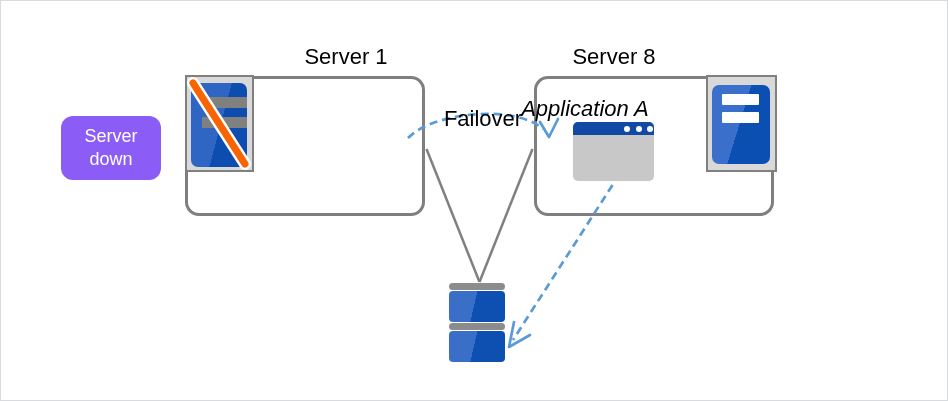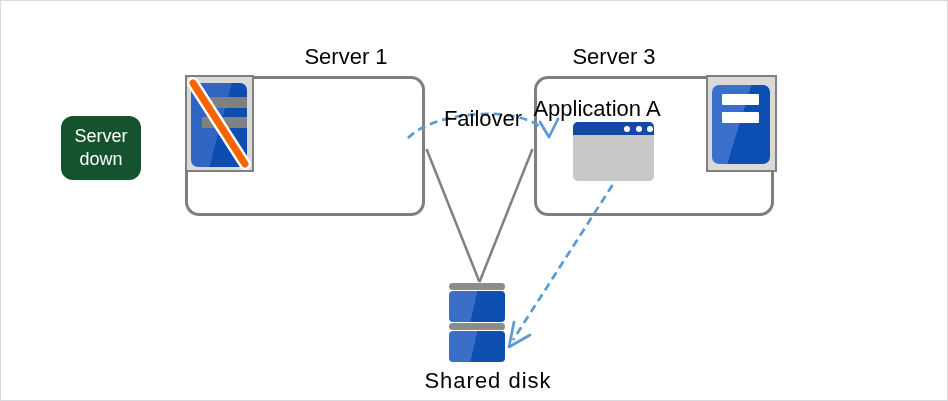--- a/index.html
+++ b/index.html
@@ -23,22 +23,22 @@
   .window-icon { position:absolute; left:572px; top:121px; width:81px; height:59px;
     background:#c8c8c8; border-radius:5px; z-index:10; }
   .window-titlebar { position:absolute; left:0; top:0; width:100%; height:13px;
     background:#1249a5; border-radius:5px 5px 0 0; }
   .window-dot { position:absolute; top:4px; width:6px; height:6px; border-radius:50%; background:#fff; }
   .disk { position:absolute; left:448px; top:282px; width:56px; z-index:10; }
   .disk-cap { height:7px; background:#8c8c8c; border-radius:3.5px; margin-bottom:1px; }
   .disk-seg { height:31px; background:linear-gradient(103deg,#3a6fc8 45%,#0e4fb2 45%);
     border-radius:4px; margin-bottom:1px; }
   .badge {
-    position:absolute; left:60px; top:115px; width:80px; height:64px; box-sizing:border-box;
-    background:#14532d; border-radius:12px; color:#fff; font-size:18px; line-height:23px;
+    position:absolute; left:60px; top:115px; width:100px; height:64px; box-sizing:border-box;
+    background:#8b5cf6; border-radius:12px; color:#fff; font-size:18px; line-height:23px;
     display:flex; align-items:center; justify-content:center; text-align:center;
     padding:0 12px; z-index:15;
   }
   .overlay-svg { position:absolute; left:0; top:0; z-index:5; pointer-events:none; }
   .shared-disk-lbl { letter-spacing:1px; }
 </style>
 </head>
 <body>
 
 <div class="canvas">
@@ -46,21 +46,21 @@
   <svg class="overlay-svg" width="948" height="401" viewBox="0 0 948 401">
     <path d="M425.5 148 L478.5 281" stroke="#808080" stroke-width="2.5" fill="none"></path>
     <path d="M531.5 148 L478.5 281" stroke="#808080" stroke-width="2.5" fill="none"></path>
     <path d="M407 137 C432 111, 514 103, 542 128" stroke="#5b9bd5" stroke-width="2.7" stroke-dasharray="8 5" fill="none"></path>
     <path d="M539 121 L548 136 L557 118" stroke="#5b9bd5" stroke-width="2.7" fill="none" stroke-linecap="round" stroke-linejoin="round"></path>
     <path d="M611.5 184 L512 339" stroke="#5b9bd5" stroke-width="2.7" stroke-dasharray="8 5" fill="none"></path>
     <path d="M513 321 L508 346 L529 334" stroke="#5b9bd5" stroke-width="2.7" fill="none" stroke-linecap="round" stroke-linejoin="round"></path>
   </svg>
 
   <div class="lbl" style="left:345px; top:46px;">Server 1</div>
-  <div class="lbl" style="left:613px; top:46px;">Server 3</div>
+  <div class="lbl" style="left:613px; top:46px;">Server 8</div>
   <div class="lbl" style="left:482px; top:84px;margin-top:24px;">Failover</div>
 
   <div class="badge">
     <span>Server down</span>
   </div>
 
   <div class="node-box" style="left:184px; top:75px;"></div>
   <div class="srv-frame" style="left:184px; top:74px;">
     <div class="srv-body" style="left:4px; top:6px; width:56px; height:84px;
          background:linear-gradient(105deg,#2f66c4 52%,#0d4db0 52%);"></div>
@@ -73,29 +73,28 @@
   </div>
 
   <div class="node-box" style="left:533px; top:75px;"></div>
   <div class="srv-frame" style="left:705px; top:74px; width:71px;">
     <div class="srv-body" style="left:4px; top:8px; width:58px; height:79px;
          background:linear-gradient(107deg,#3a70cc 48%,#0b4fb3 48%);"></div>
     <div class="srv-bar" style="left:14px; top:17px; width:37px; height:11px; background:#ffffff; border-radius:1px;"></div>
     <div class="srv-bar" style="left:14px; top:35px; width:37px; height:11px; background:#ffffff; border-radius:1px;"></div>
   </div>
 
-  <div class="lbl" style="left:596px; top:98px;">Application A</div>
+  <div class="lbl" style="left:584px; top:98px;font-style:italic;">Application A</div>
   <div class="window-icon">
     <div class="window-titlebar"></div>
     <div class="window-dot" style="left:51px;"></div>
     <div class="window-dot" style="left:63px;"></div>
     <div class="window-dot" style="left:74px;"></div>
   </div>
 
   <div class="disk">
     <div class="disk-cap"></div>
     <div class="disk-seg"></div>
     <div class="disk-cap"></div>
     <div class="disk-seg"></div>
   </div>
-  <div class="lbl shared-disk-lbl" style="left:487px; top:370px;">Shared disk</div>
 
 </div>
 
 </body></html>

